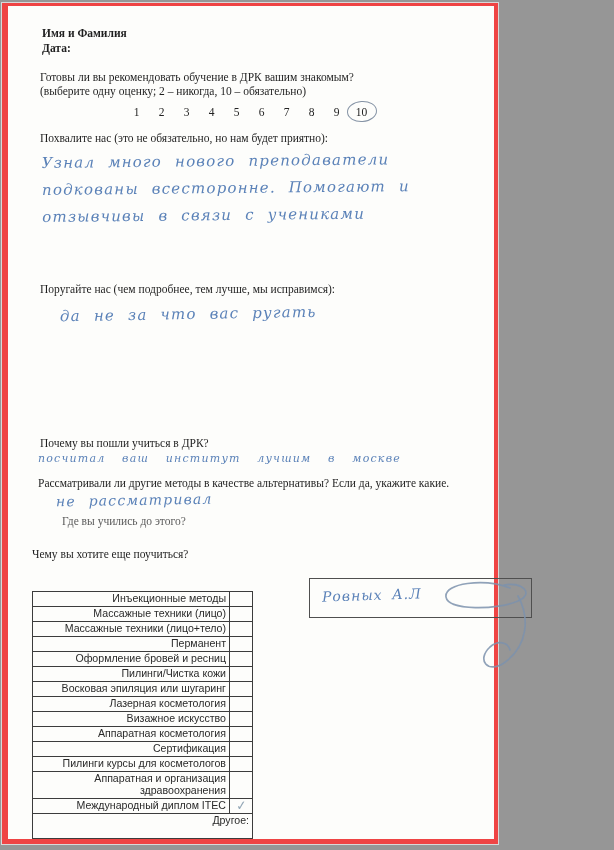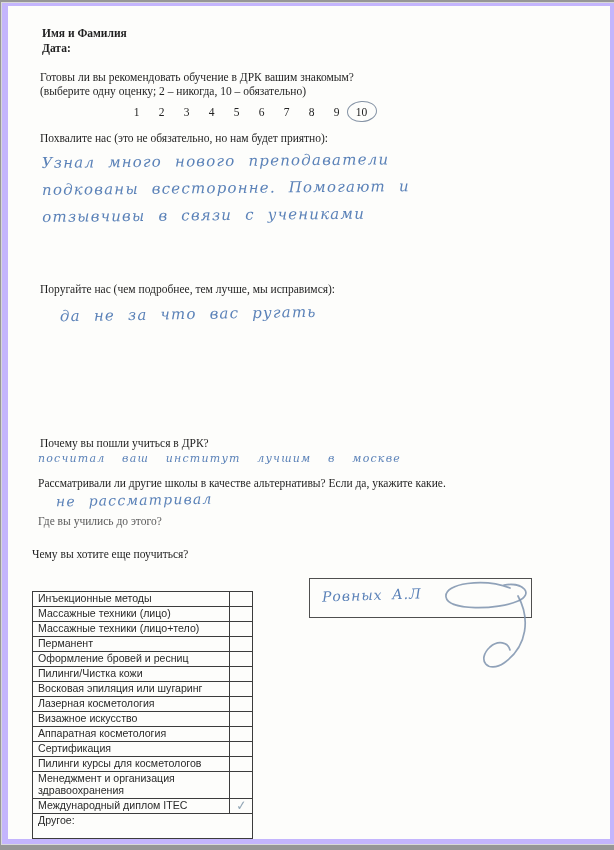--- a/index.html
+++ b/index.html
@@ -2,34 +2,34 @@
 <html><head>
 <meta charset="utf-8">
 <style>
   html,body{margin:0;padding:0;}
   body{
     width:614px;height:850px;position:relative;overflow:hidden;
     background:#969696;
     font-family:"Liberation Serif", serif;
   }
   .frame{
-    position:absolute;left:2px;top:3px;width:612px;height:841px;
-    background:#c4b5fd;box-shadow:0 0 0 1px #d8d8d8;
+    position:absolute;left:2px;top:3px;width:496px;height:841px;
+    background:#ef4444;box-shadow:0 0 0 1px #d8d8d8;
   }
   .page{
     position:absolute;left:6px;top:3px;right:4px;bottom:5px;
     background:#fdfdfb;
   }
   .abs{position:absolute;}
   .print{
     color:#1f1f1f;font-size:11.5px;line-height:14px;white-space:nowrap;
     font-family:"Liberation Serif", serif;
   }
   .bold{font-weight:bold;}
-  .faded{color:#5a5a5a;}
+  .faded{color:#5a5a5a;margin-left:24px;}
   
   .scale{display:flex;color:#222;}
   .scale .num{
     width:25px;text-align:center;font-size:11.5px;position:relative;
     font-family:"Liberation Serif", serif;
   }
   .scale .num.circled::after{
     content:"";position:absolute;left:-2px;right:-3px;top:-5px;bottom:-4px;
     border:1.4px solid var(--circle-color,#8593a5);border-radius:50%;
     transform:rotate(-4deg);
@@ -40,22 +40,22 @@
     color:var(--ink-color,#5b82b8);letter-spacing:1.2px;word-spacing:7px;
     white-space:nowrap;
   }
   .hand-lines div{white-space:nowrap;}
   
   table.courses{
     border-collapse:collapse;width:221px;table-layout:fixed;
     font-family:"Liberation Sans", sans-serif;font-size:10.6px;color:#2a2a2a;
   }
   table.courses td{
-    border:1.2px solid #3c3c3c;padding:1px 3px 1px 5px;height:12px;
-    line-height:1.12;overflow:hidden;
+    border:1.2px solid #3c3c3c;padding:1px 3px 1px 19px;height:12px;
+    line-height:1.12;overflow:hidden;text-align:right;
   }
   table.courses td.check-cell{width:22px;text-align:center;padding:0;}
   .check-glyph{
     color:var(--check-color,#93a7b6);font-size:13px;
     display:inline-block;transform:rotate(-6deg);
     font-family:"DejaVu Sans", sans-serif;
   }
   
   .sig-box{
     border:1.2px solid #4f4f4f;background:transparent;
@@ -94,21 +94,21 @@
         <div>подкованы всесторонне. Помогают и</div>
         <div>отзывчивы в связи с учениками</div>
       </div>
 
     <div class="abs print" style="left:32px;top:276px">Поругайте нас (чем подробнее, тем лучше, мы исправимся):</div>
     <div class="abs hand" style="left:52px;top:299px;font-size:15px;transform:rotate(-1deg)">да не за что вас ругать</div>
 
     <div class="abs print" style="left:32px;top:430px">Почему вы пошли учиться в ДРК?</div>
     <div class="abs hand" style="left:30px;top:446px;font-size:11px;word-spacing:12px">посчитал ваш институт лучшим в москве</div>
 
-    <div class="abs print" style="left:30px;top:470px">Рассматривали ли другие школы в качестве альтернативы? Если да, укажите какие.</div>
+    <div class="abs print" style="left:30px;top:470px">Рассматривали ли другие методы в качестве альтернативы? Если да, укажите какие.</div>
     <div class="abs hand" style="left:48px;top:486px;font-size:14px;transform:rotate(-1deg)">не рассматривал</div>
 
     <div class="abs print faded" style="left:30px;top:508px">Где вы учились до этого?</div>
 
     <div class="abs print" style="left:24px;top:541px">Чему вы хотите еще поучиться?</div>
 
     <table class="courses abs" style="left:24px;top:585px">
       <tbody>
           <tr>
             <td>Инъекционные методы</td>
@@ -152,21 +152,21 @@
           </tr>
           <tr>
             <td>Сертификация</td>
             <td class="check-cell"></td>
           </tr>
           <tr>
             <td>Пилинги курсы для косметологов</td>
             <td class="check-cell"></td>
           </tr>
           <tr>
-            <td>Менеджмент и организация здравоохранения</td>
+            <td>Аппаратная и организация здравоохранения</td>
             <td class="check-cell"></td>
           </tr>
           <tr>
             <td>Международный диплом ITEC</td>
             <td class="check-cell"><span class="check-glyph">✓</span></td>
           </tr>
           <tr>
             <td colspan="2" style="height: 22px; vertical-align: top;">Другое:</td>
           </tr>
         </tbody>

